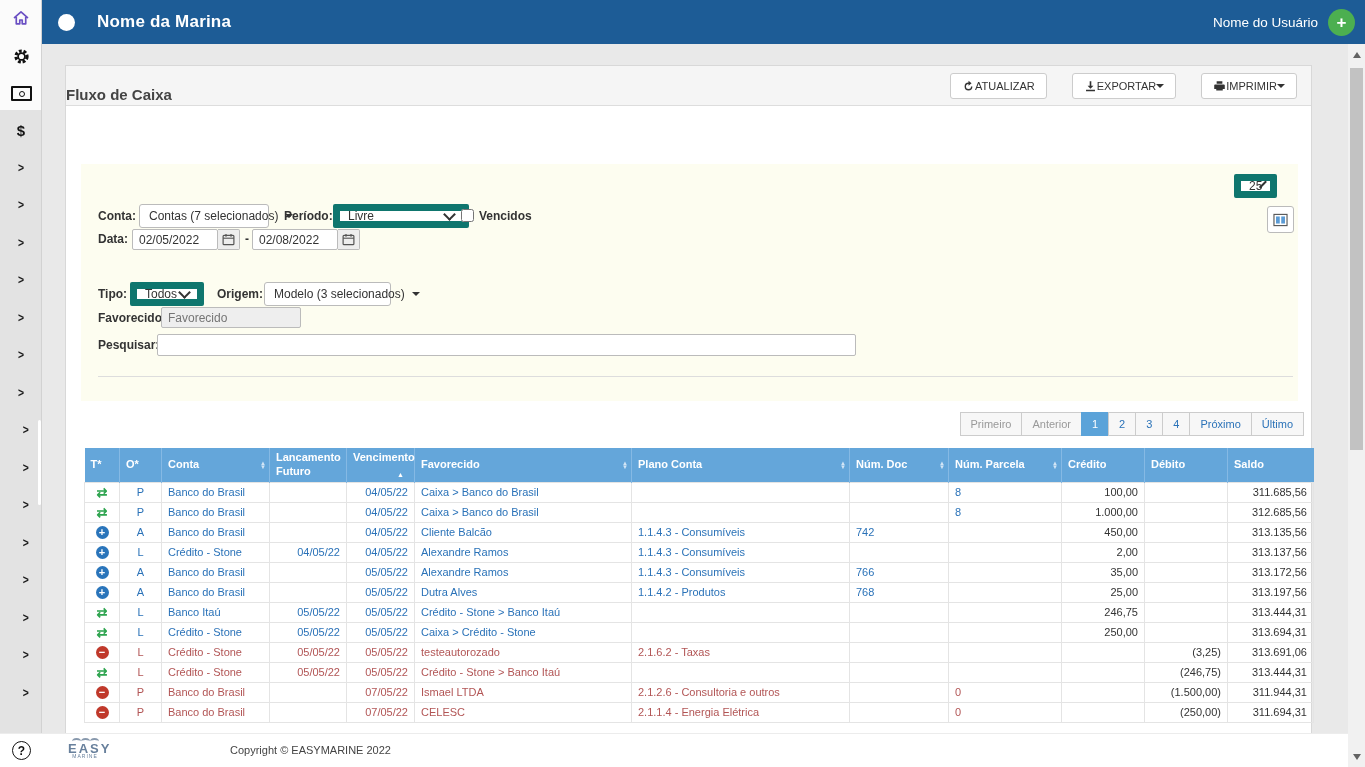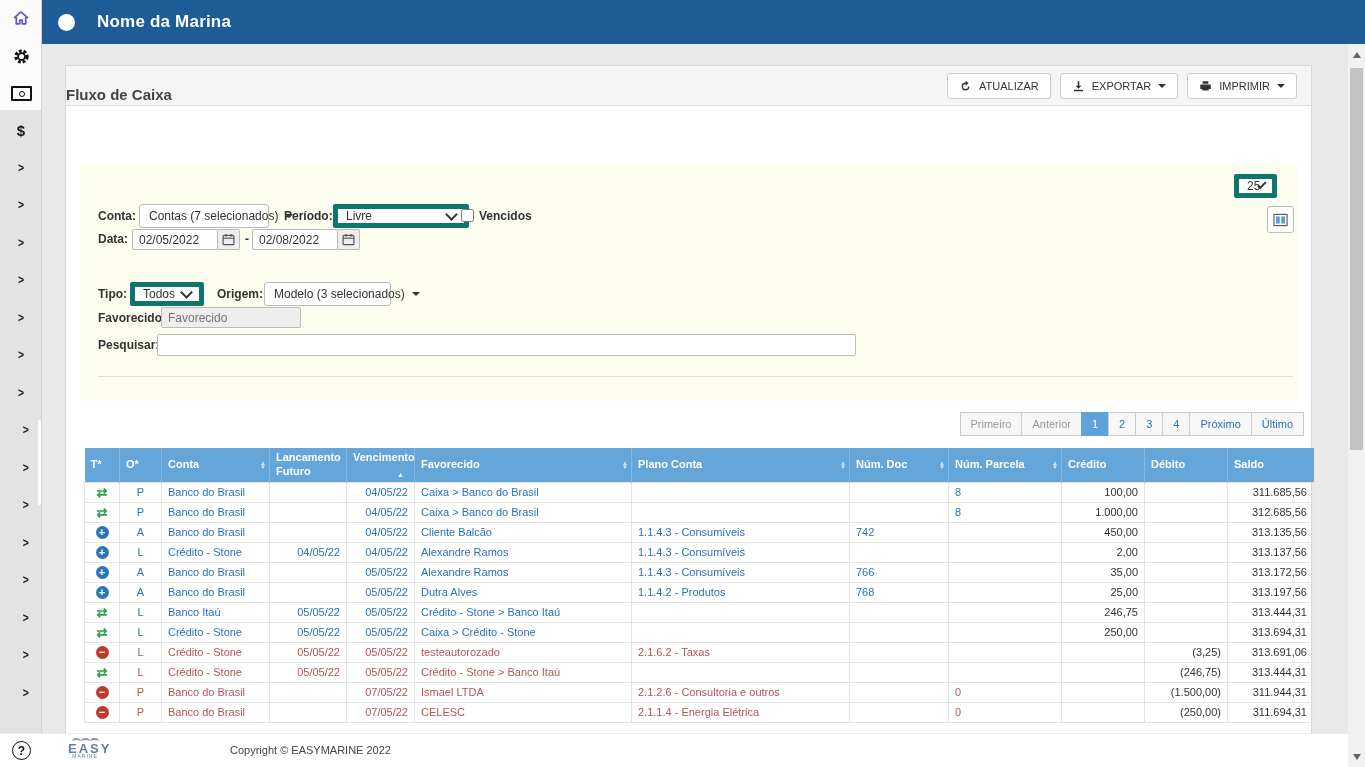--- a/index.html
+++ b/index.html
@@ -34,38 +34,38 @@
   .tri-up{width:0;height:0;border-left:4px solid transparent;border-right:4px solid transparent;border-bottom:6px solid #636363;}
   .tri-down{width:0;height:0;border-left:4px solid transparent;border-right:4px solid transparent;border-top:6px solid #636363;}
   .vs-thumb{position:absolute;left:2px;top:24px;width:13px;height:382px;background:#c2c2c2;cursor:pointer;}
   
   .card{position:absolute;left:65px;top:65px;width:1247px;height:672px;background:#fff;
         border:1px solid #d8d8d8;box-sizing:border-box;z-index:4;}
   .card-header{position:absolute;left:0;top:0;width:100%;height:40px;background:#f5f5f5;
                border-bottom:1px solid #ddd;box-sizing:border-box;}
   .card-title{position:absolute;left:0;right:0;top:20px;font-size:15px;font-weight:bold;color:#444;}
   .toolbar{position:absolute;right:14px;top:7px;display:flex;gap:9px;}
-  .tb-btn{display:flex;align-items:center;gap:7px;background:#fff;border:1px solid #ccc;border-radius:3px;
-          padding:5px 11px;font-size:11px;color:#333;cursor:pointer;height:26px;box-sizing:border-box;}
+  .tb-btn{display:flex;align-items:center;background:#fff;border:1px solid #ccc;border-radius:3px;
+          padding:5px 11px;font-size:11px;color:#333;cursor:pointer;height:26px;box-sizing:border-box;margin-left:16px;}
   .caret{width:0;height:0;border-left:4px solid transparent;border-right:4px solid transparent;border-top:4px solid #333;}
   
   .tabs{position:absolute;left:15px;right:15px;top:70px;height:28px;border-bottom:1px solid #ddd;display:flex;align-items:flex-end;}
   .tab{font-size:13px;padding:6px 16px;cursor:pointer;}
   .tab.active{background:#fff;border:1px solid #ddd;border-bottom:1px solid #fff;border-radius:3px 3px 0 0;
               color:#555;margin-bottom:-1px;}
   .tab.link{color:#2a72b8;}
   
   .panel{position:absolute;left:15px;top:98px;width:1217px;height:237px;background:#fdfdf0;}
   .sec-title{position:absolute;left:17px;width:1095px;font-size:14px;font-style:italic;color:#9a9a9a;
              border-bottom:1px solid #ddd;padding-bottom:5px;}
   .lbl{font-size:12px;font-weight:bold;color:#333;}
   .abs{position:absolute;}
   .drop-btn{display:flex;align-items:center;gap:7px;background:#fff;border:1px solid #bbb;border-radius:3px;
             padding:0 9px;font-size:12px;color:#333;height:24px;box-sizing:border-box;cursor:pointer;}
-  .sel{display:flex;align-items:center;justify-content:space-between;background:#fff;border:5px solid #0f766e;
+  .sel{display:flex;align-items:center;justify-content:space-between;background:#fff;border:7px solid #0f766e;
        border-radius:2px;padding:0 8px;font-size:12px;color:#333;height:24px;box-sizing:border-box;cursor:pointer;}
   .chev{width:7px;height:7px;border-right:2px solid #333;border-bottom:2px solid #333;transform:rotate(45deg);margin-top:-4px;}
   .txt{border:1px solid #bbb;border-radius:2px;font-size:12px;color:#333;height:21px;box-sizing:border-box;
        padding:0 6px;font-family:"Liberation Sans",sans-serif;background:#fff;}
   .txt:disabled{background:#eee;color:#999;}
   .addon{display:flex;align-items:center;justify-content:center;width:22px;height:21px;background:#eee;
          border:1px solid #bbb;border-left:none;border-radius:0 2px 2px 0;box-sizing:border-box;cursor:pointer;}
   .cb{width:13px;height:13px;margin:0;vertical-align:-2px;cursor:pointer;}
   .sep{position:absolute;left:17px;top:212px;width:1195px;border-top:1px solid #ddd;}
   .cols-btn{position:absolute;left:1186px;top:42px;width:27px;height:27px;background:#fff;border:1px solid #bbb;
@@ -153,20 +153,24 @@
       <div class="sb-chevron indent" style="top: 607px;">&gt;</div>
       <div class="sb-chevron indent" style="top: 644.5px;">&gt;</div>
       <div class="sb-chevron indent" style="top: 682px;">&gt;</div>
     </div>
   <div class="sb-thumb"></div>
 </aside>
 
 <header class="topbar">
   <div class="brand-circle"></div>
   <div class="brand-name">Nome da Marina</div>
+  <div class="topbar-right">
+    <span class="user-name">Nome do Usuário</span>
+    <span class="add-btn">+</span>
+  </div>
 </header>
 
 <div class="content-bg"></div>
 
 <div class="card">
   <div class="card-header">
     <div class="card-title">Fluxo de Caixa</div>
     <div class="toolbar">
       <button class="tb-btn">
         <span>

